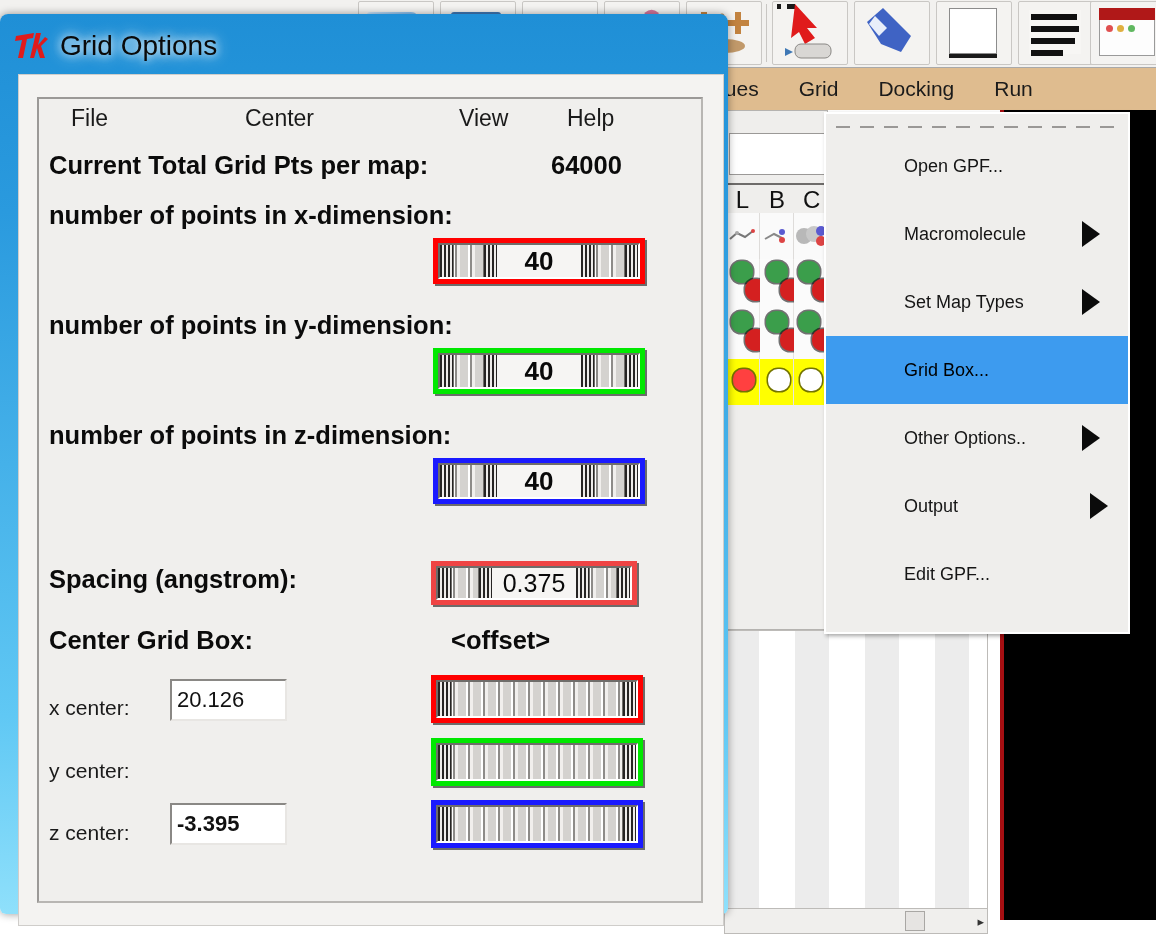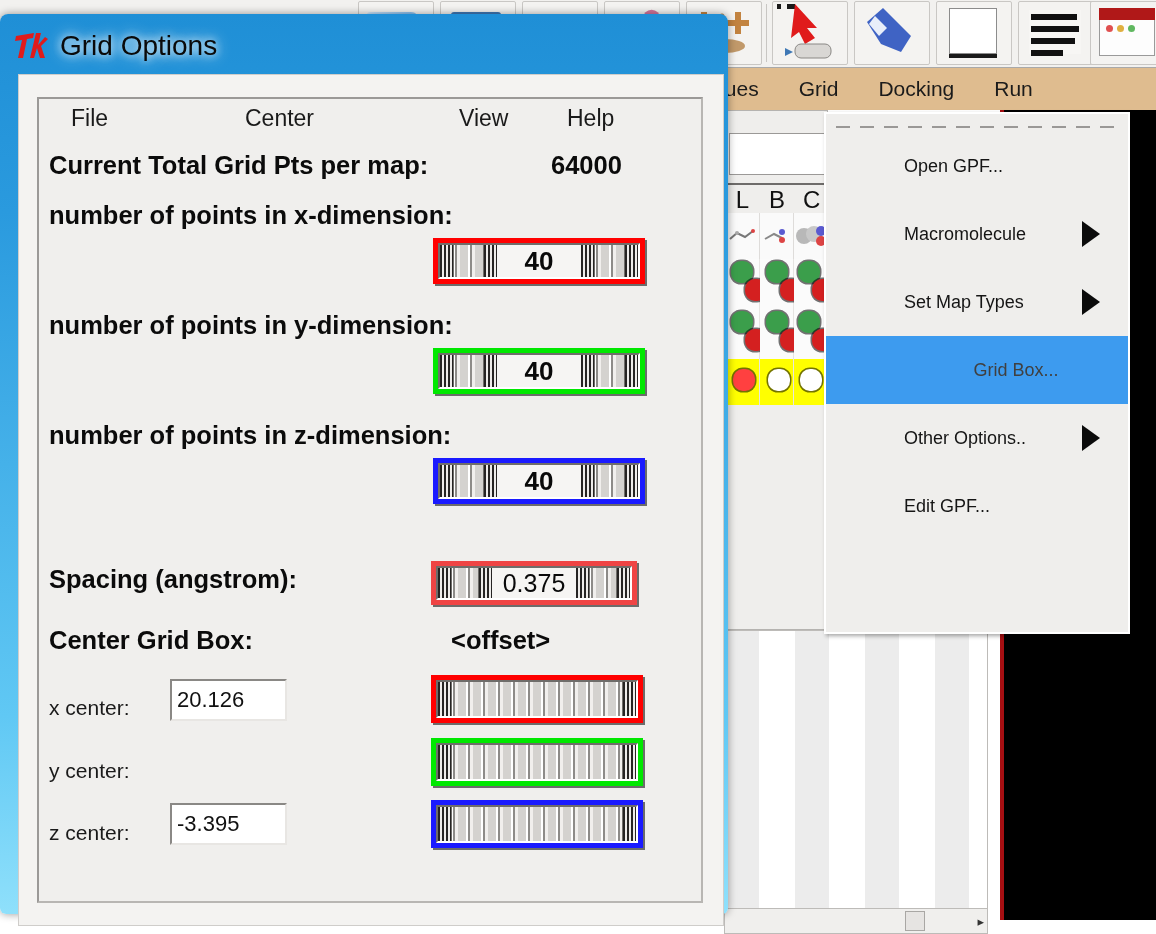--- a/index.html
+++ b/index.html
@@ -144,21 +144,21 @@
     margin: 8px 10px 0 10px; height:10px;
     background: repeating-linear-gradient(to right,
       #9a9896 0px, #9a9896 14px, transparent 14px, transparent 24px);
     background-position: 0 4px; background-repeat: repeat-x; background-size: 24px 2px;
   }
   .mi {
     position:relative; height:68px; line-height:68px;
     padding-left:78px; font-size:18px; color:#151515; white-space:nowrap;
     cursor:default;
   }
-  .mi.sel { background:#3d9bef; color:#404040;text-align:center; }
+  .mi.sel { background:#3d9bef; color:#000000; }
   .mi .tri {
     position:absolute; right:28px; top:50%; transform:translateY(-50%);
     width:0;height:0;border-top:13px solid transparent;border-bottom:13px solid transparent;
     border-left:18px solid #0b0b0b;
   }
   .mi .tri.far { right:20px; }
 
   
   .closepanel {
     position:absolute; left:614px; top:14px; width:96px; height:42px;
@@ -433,20 +433,24 @@
       <span class="tri"></span>
     </div>
     <div class="mi sel">
       <span>Grid Box...</span>
     </div>
     <div class="mi">
       <span>Other Options..</span>
       <span class="tri"></span>
     </div>
     <div class="mi">
+      <span>Output</span>
+      <span class="tri far"></span>
+    </div>
+    <div class="mi">
       <span>Edit GPF...</span>
     </div>
   </div>
 
   <div class="closepanel">
     <span class="x">✕</span>
   </div>
 
   <div class="win">
 
@@ -519,21 +523,21 @@
         </div>
 
         <div class="lbl-sm" style="left:10px; top:660px;">y center:</div>
         <div class="scale" style="left:392px; top:639px; width:212px; height:48px; background:#00e800;">
           <div class="trough">
             <div class="ribs"></div>
           </div>
         </div>
 
         <div class="lbl-sm" style="left:10px; top:722px;">z center:</div>
-        <div class="entry" style="left:131px; top:704px; width:117px; height:42px;">-3.395</div>
+        <div class="entry" style="left:131px; top:704px; width:117px; height:42px;font-weight:bold;">-3.395</div>
         <div class="scale" style="left:392px; top:701px; width:212px; height:48px; background:#1a1aff;">
           <div class="trough">
             <div class="ribs"></div>
           </div>
         </div>
 
       </div>
     </div>
   </div>
 

